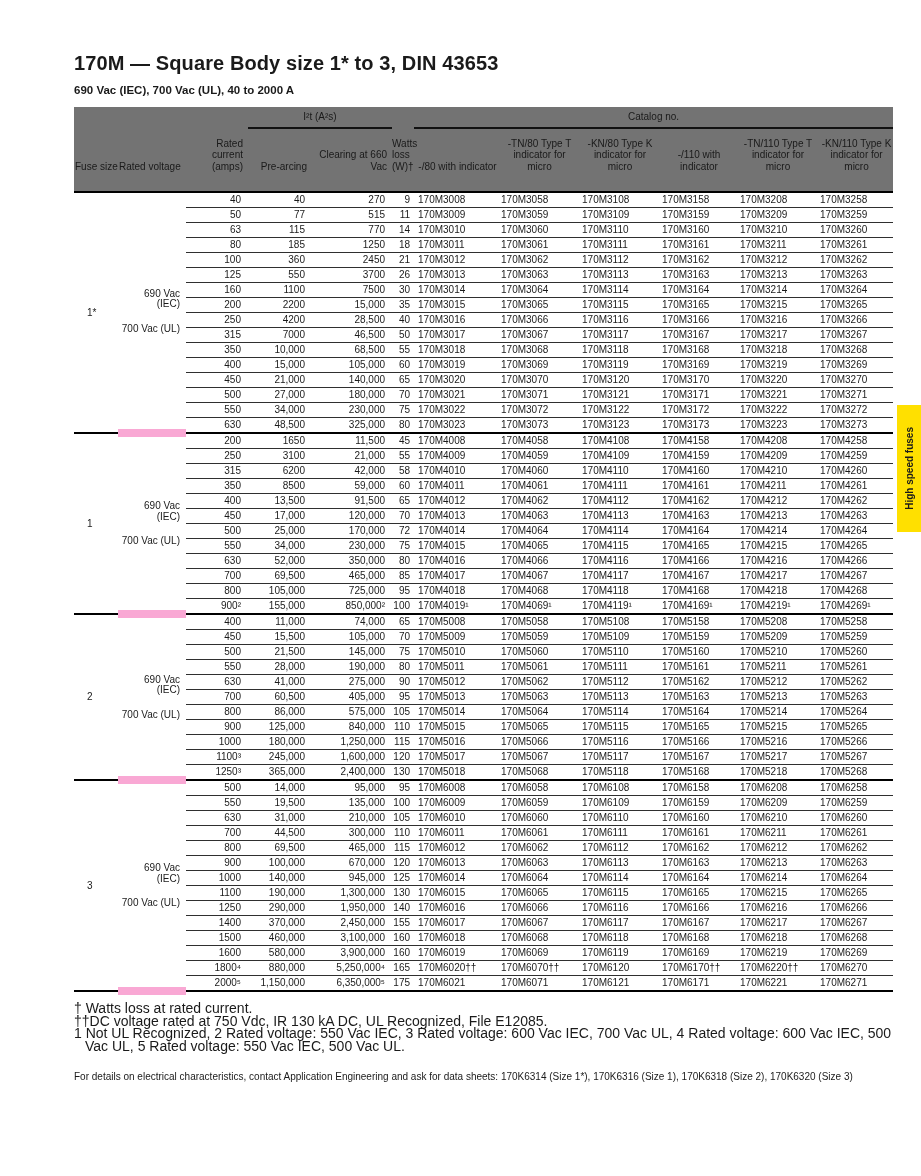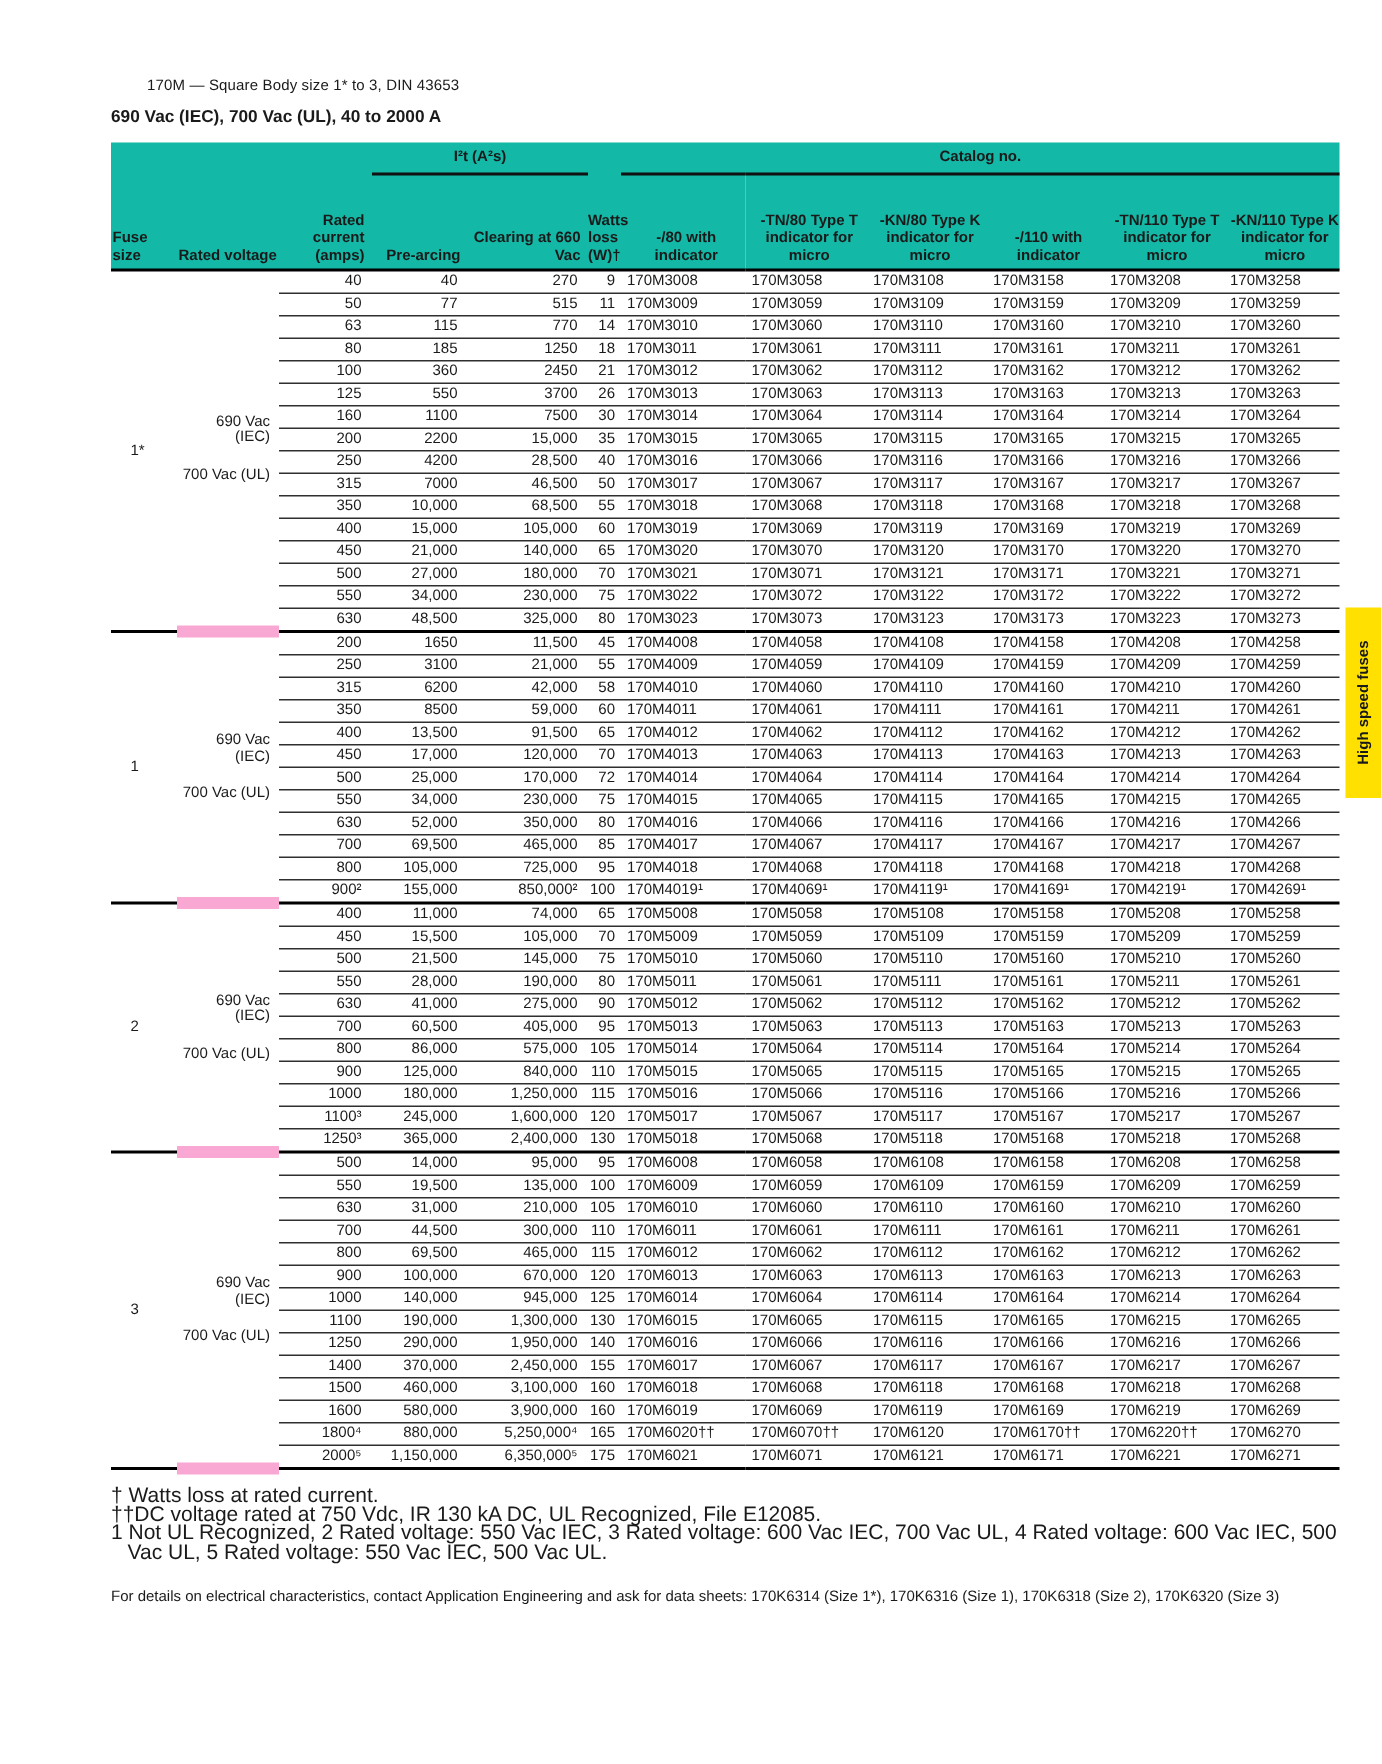--- a/index.html
+++ b/index.html
@@ -2,32 +2,32 @@
 <html><head>
 <meta charset="utf-8">
 <style>
   * { margin:0; padding:0; box-sizing:border-box; }
   html,body { width:921px; height:1176px; background:#ffffff;
     font-family:"Liberation Sans","DejaVu Sans",sans-serif; color:#1a1a1a; }
   body { position:relative; overflow:hidden; }
 
   .page-content { position:absolute; left:74px; top:52px; width:819px; }
 
-  .title { font-size:10px; font-weight:normal; letter-spacing:0.1px;margin-left:24px; }
+  .title { font-size:20px; font-weight:bold; letter-spacing:0.1px; }
   .subtitle { font-size:11.5px; font-weight:bold; margin-top:9px; }
 
   table { border-collapse:collapse; table-layout:fixed; width:819px; margin-top:11px; }
   col.c1{width:44px} col.c2{width:68px} col.c3{width:62px} col.c4{width:64px}
   col.c5{width:80px} col.c6{width:22px} col.c7{width:83px} col.c8{width:81px}
   col.c9{width:80px} col.c10{width:78px} col.c11{width:80px} col.c12{width:77px}
 
-  thead th { background:#14b8a6; font-size:10px; font-weight:bold; vertical-align:bottom; }
+  thead th { background:#737373; font-size:10px; font-weight:normal; vertical-align:bottom; }
   tr.spanner-row th { height:21px; vertical-align:middle; text-align:center; }
   th.sp { border-bottom:2px solid #111; padding-bottom:2px; }
-  #col-headers th { border-bottom:2.5px solid #000; padding-bottom:3px; height:64px;
+  #col-headers th { border-bottom:2.5px solid #000; padding-bottom:19px; height:64px;
     line-height:11.5px; overflow:visible; }
   #col-headers th.hl { text-align:left; padding-left:1px; }
   #col-headers th.hr { text-align:right; padding-right:5px; white-space:normal; }
   #col-headers th.hc { text-align:center; padding-left:4px; }
 
   tbody td { font-size:10px; line-height:10.5px; padding-top:2px; padding-bottom:1.5px;
     vertical-align:middle; }
   td.d { border-bottom:1px solid #2f2f2f; }
   td.num { text-align:right; padding-right:7px; }
   td.watts { padding-right:4px; }

